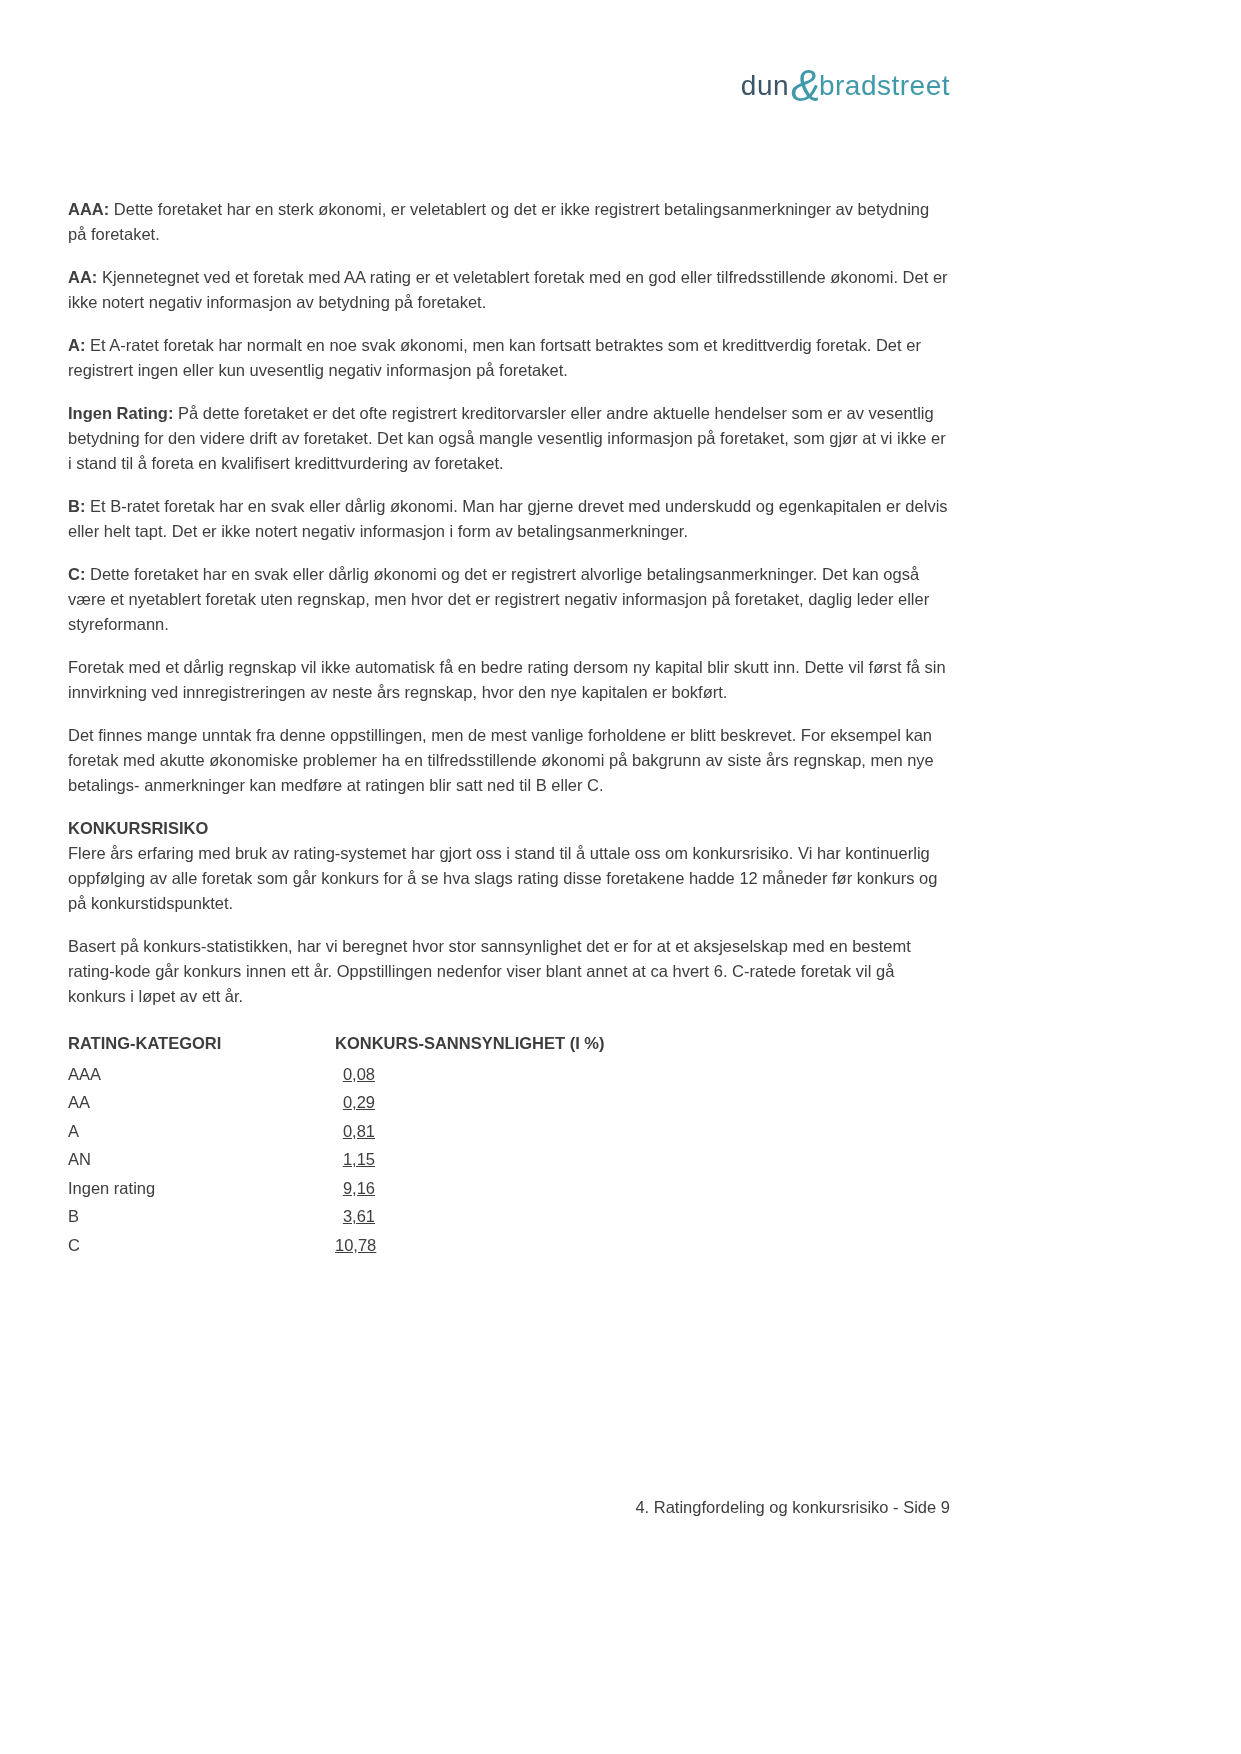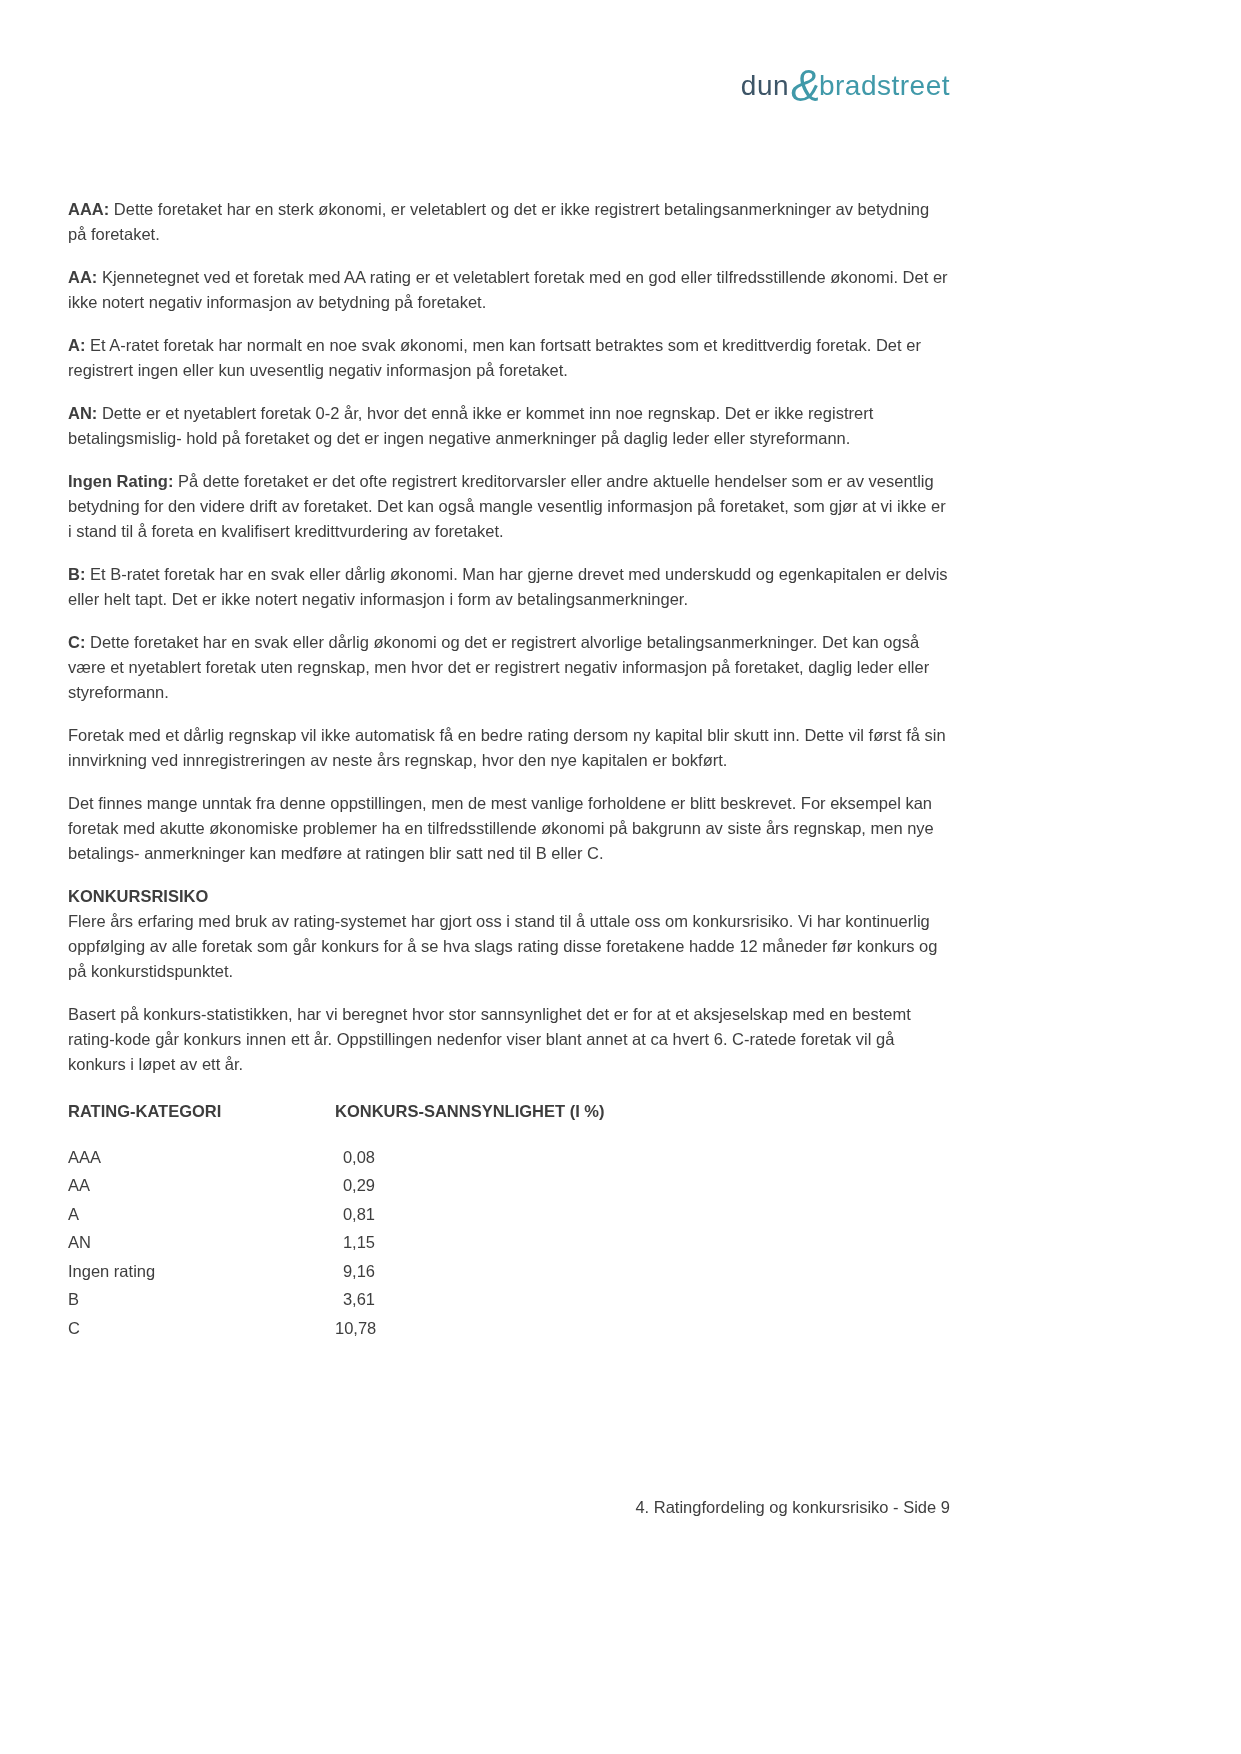--- a/index.html
+++ b/index.html
@@ -51,26 +51,27 @@
   }
   .lbl { font-weight: bold; }
   .heading { font-weight: bold; }
 
   
   .rtable { margin-top: 20px; }
   .trow {
     display: flex;
     line-height: 28.5px;
   }
-  .thead { font-weight: bold; margin-bottom: 17px; }
+  .thead { font-weight: bold; margin-bottom: 2px; }
   .tcat { width: 267px; }
   .tval {
     width: 40px;
     text-align: right;
     display: inline-block;
+    text-decoration: underline;
   }
   .tval-h { text-align: left; }
 
   .updated-note {
     margin-top: 26px;
     font-style: italic;
   }
 
   
   .footer {
@@ -89,21 +90,20 @@
 </div>
 
 <div class="content">
 
   <p class="para"><b class="lbl">AAA:</b> <span>Dette foretaket har en sterk økonomi, er veletablert og det er ikke registrert betalingsanmerkninger av betydning på foretaket.</span></p>
 
   <p class="para"><b class="lbl">AA:</b> <span>Kjennetegnet ved et foretak med AA rating er et veletablert foretak med en god eller tilfredsstillende økonomi. Det er ikke notert negativ informasjon av betydning på foretaket.</span></p>
 
   <p class="para"><b class="lbl">A:</b> <span>Et A-ratet foretak har normalt en noe svak økonomi, men kan fortsatt betraktes som et kredittverdig foretak. Det er registrert ingen eller kun uvesentlig negativ informasjon på foretaket.</span></p>
 
-  <p class="para"><b class="lbl">AN:</b> <span>Dette er et nyetablert foretak 0-2 år, hvor det ennå ikke er kommet inn noe regnskap. Det er ikke registrert betalingsmislig- hold på foretaket og det er ingen negative anmerkninger på daglig leder eller styreformann.</span></p>
 
   <p class="para"><b class="lbl">Ingen Rating:</b> <span>På dette foretaket er det ofte registrert kreditorvarsler eller andre aktuelle hendelser som er av vesentlig betydning for den videre drift av foretaket. Det kan også mangle vesentlig informasjon på foretaket, som gjør at vi ikke er i stand til å foreta en kvalifisert kredittvurdering av foretaket.</span></p>
 
   <p class="para"><b class="lbl">B:</b> <span>Et B-ratet foretak har en svak eller dårlig økonomi. Man har gjerne drevet med underskudd og egenkapitalen er delvis eller helt tapt. Det er ikke notert negativ informasjon i form av betalingsanmerkninger.</span></p>
 
   <p class="para"><b class="lbl">C:</b> <span>Dette foretaket har en svak eller dårlig økonomi og det er registrert alvorlige betalingsanmerkninger. Det kan også være et nyetablert foretak uten regnskap, men hvor det er registrert negativ informasjon på foretaket, daglig leder eller styreformann.</span></p>
 
   <p class="para"><span>Foretak med et dårlig regnskap vil ikke automatisk få en bedre rating dersom ny kapital blir skutt inn. Dette vil først få sin innvirkning ved innregistreringen av neste års regnskap, hvor den nye kapitalen er bokført.</span></p>
 
   <p class="para"><span>Det finnes mange unntak fra denne oppstillingen, men de mest vanlige forholdene er blitt beskrevet. For eksempel kan foretak med akutte økonomiske problemer ha en tilfredsstillende økonomi på bakgrunn av siste års regnskap, men nye betalings- anmerkninger kan medføre at ratingen blir satt ned til B eller C.</span></p>

